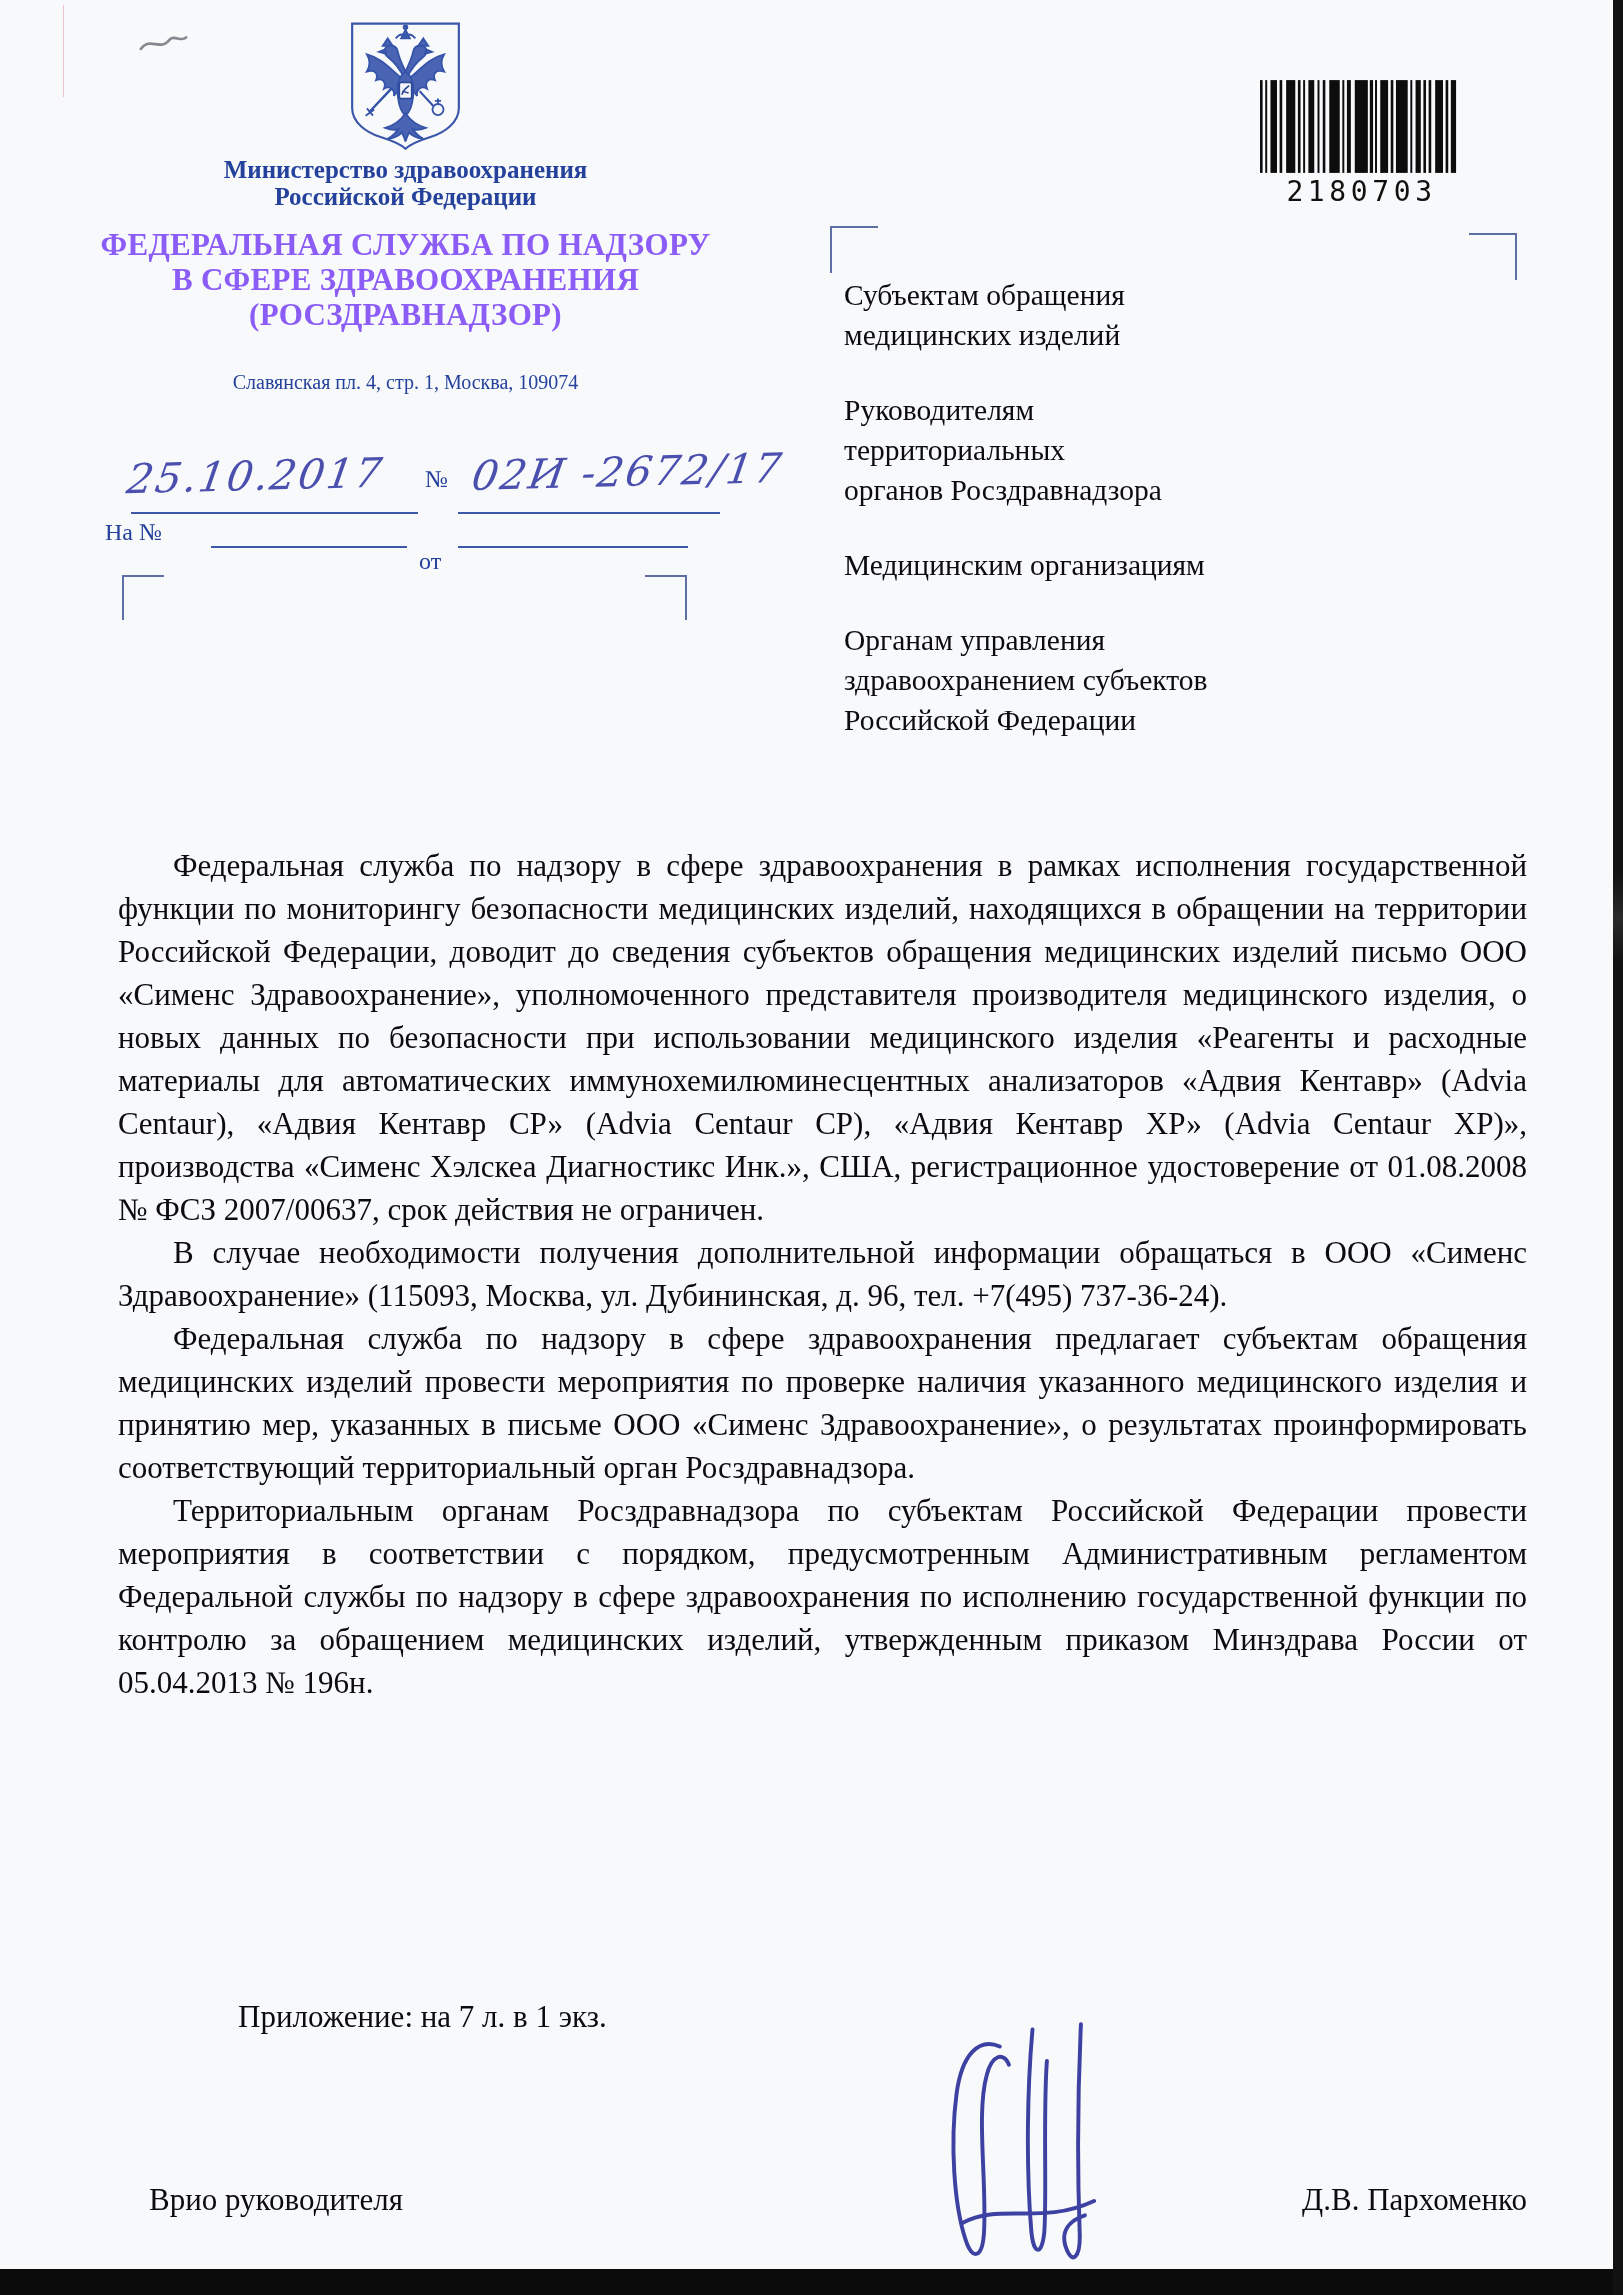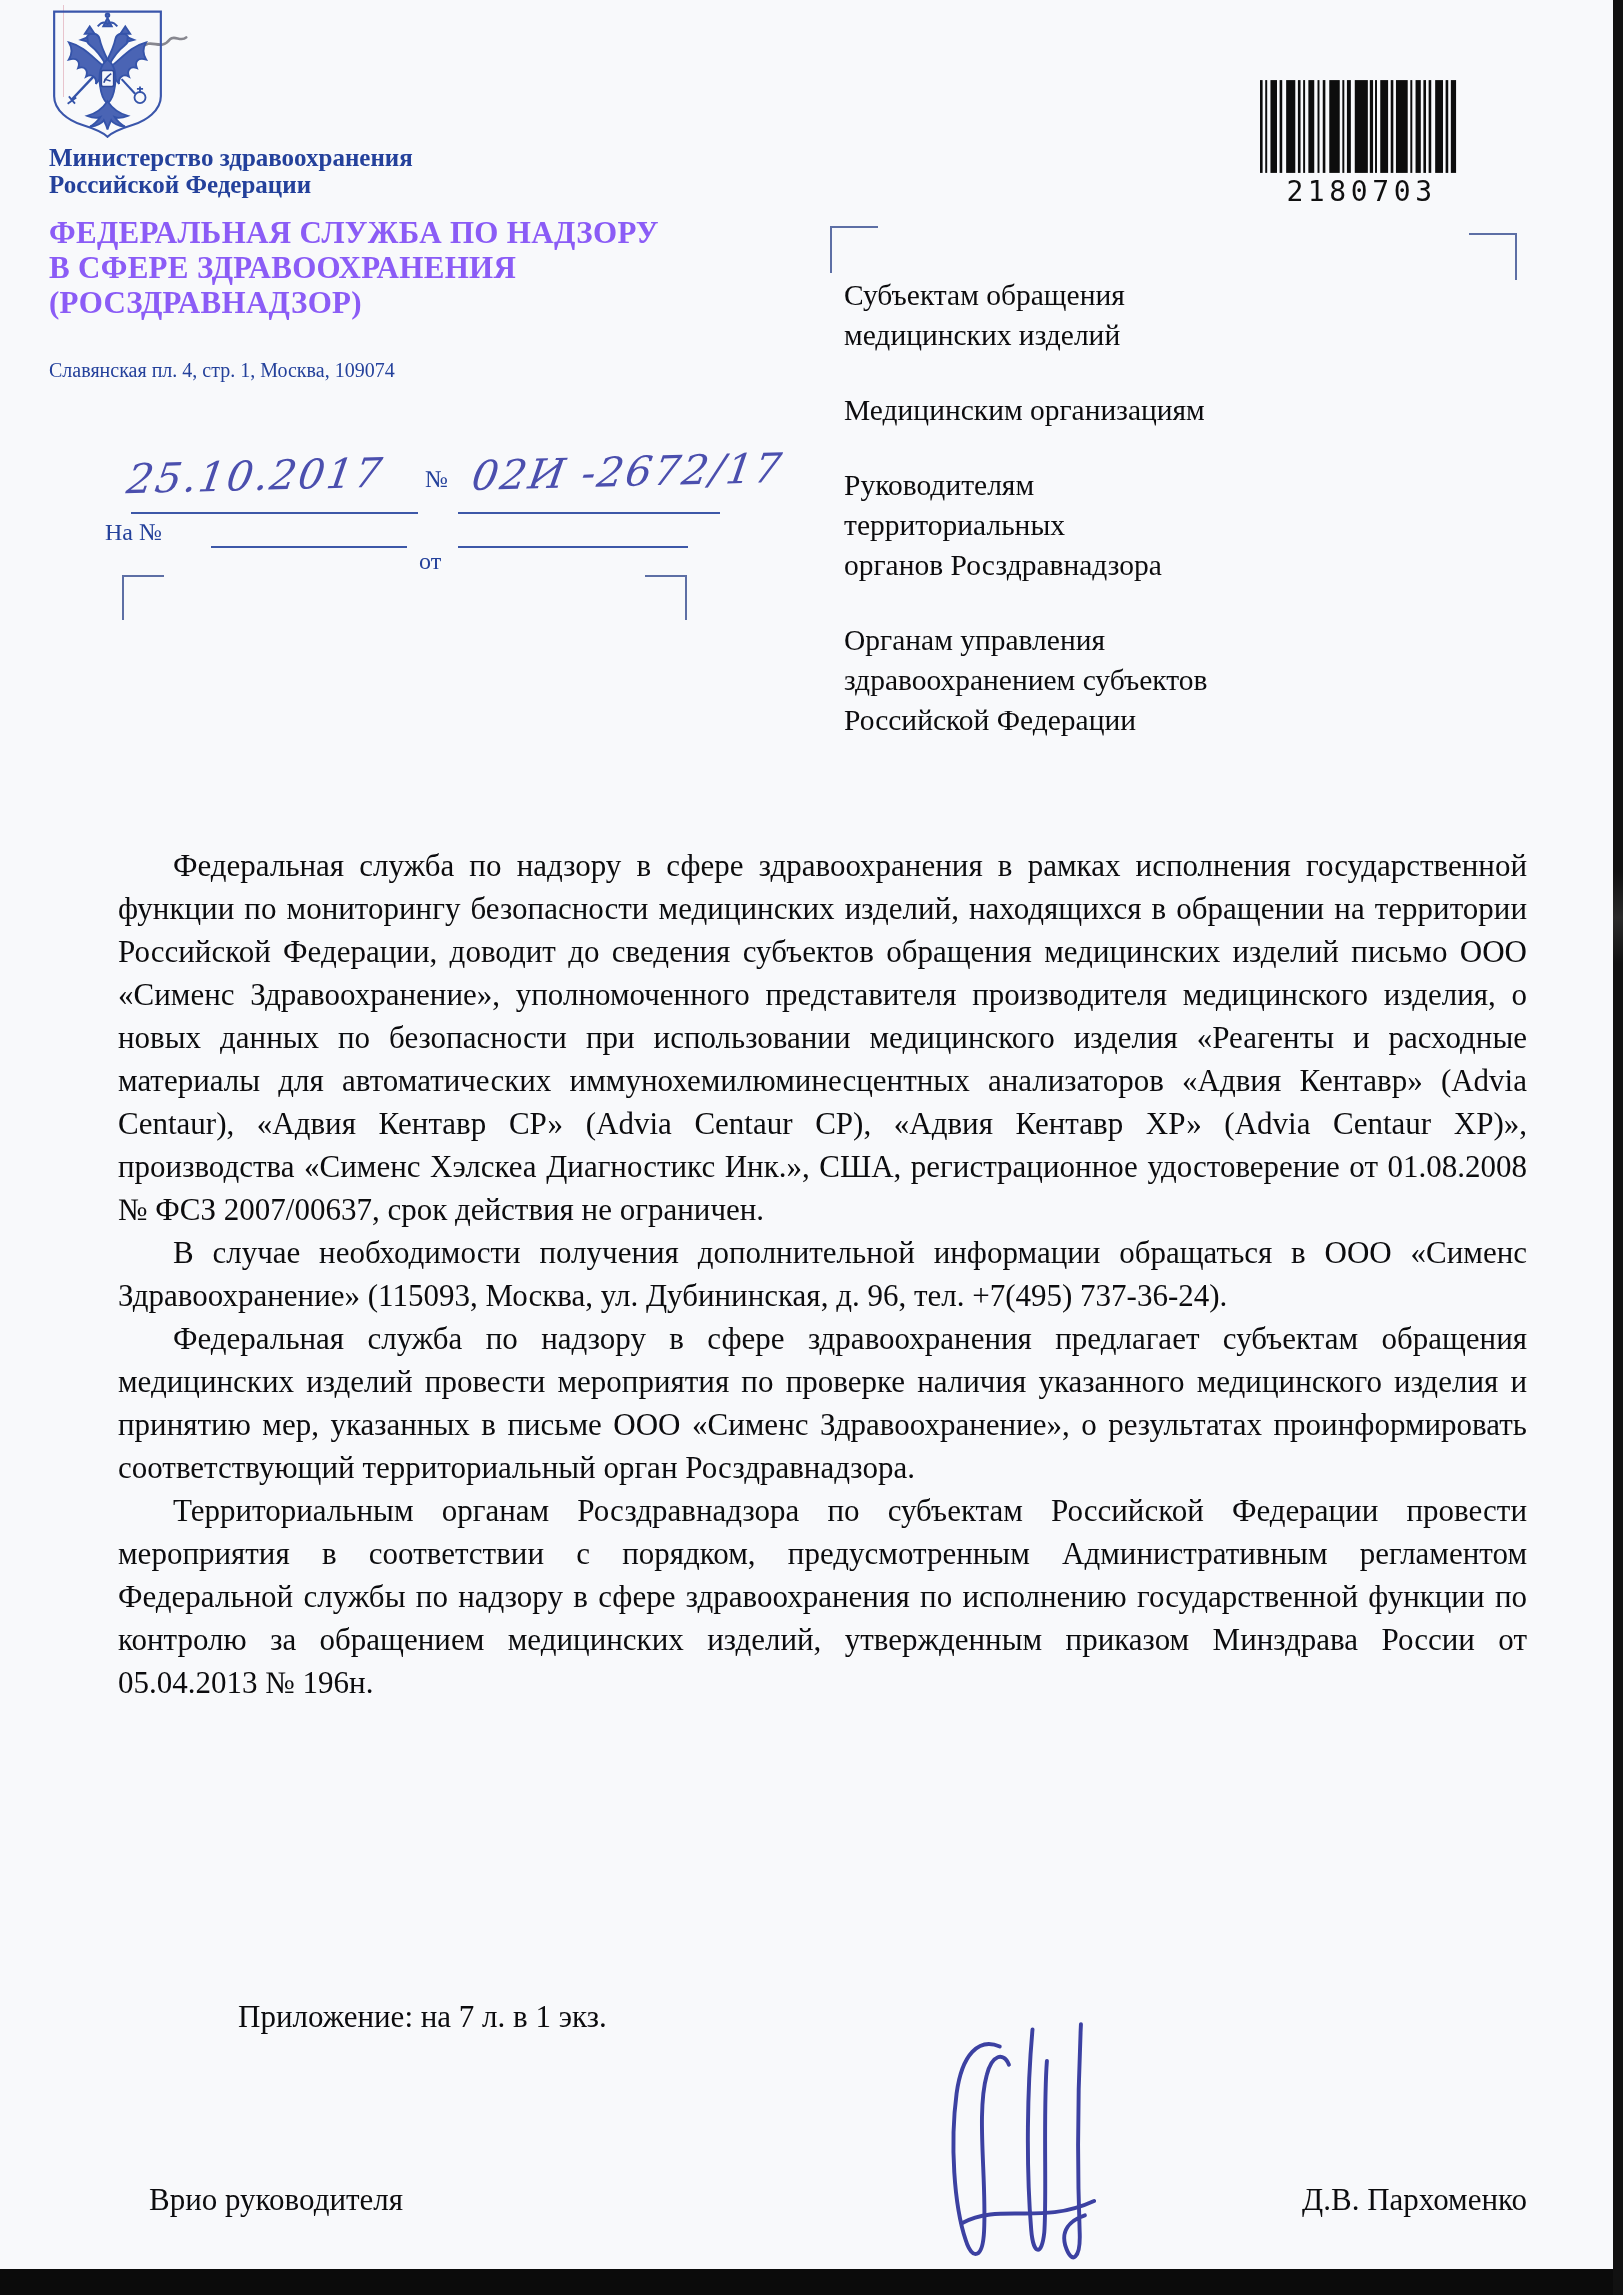--- a/index.html
+++ b/index.html
@@ -6,21 +6,21 @@
   .page{
     position:relative;
     width:1624px;height:2295px;
     background:#f8f9fb;
     overflow:hidden;
     font-family:"Liberation Serif","DejaVu Serif",serif;
     color:#0c0c0e;
   }
   .abs{position:absolute;}
   
-  .letterhead{left:49px;top:8px;width:713px;}
+  .letterhead{left:49px;top:20px;width:713px;text-align:center;}
   .emblem{display:inline-block;width:117px;height:130px;}
   .ministry{
     margin-top:3.9px;font-size:25px;font-weight:bold;line-height:27.5px;
     color:#24419b;white-space:pre-line;
   }
   .service{
     margin-top:16px;font-size:31px;font-weight:bold;line-height:35px;
     color:#8b5cf6;white-space:pre-line;letter-spacing:0.3px;
   }
   .lh-contacts{
@@ -170,24 +170,24 @@
   <div class="abs formline" style="left:458px;top:546px;width:230px;"></div>
 
   <div class="abs bracket" style="left:830px;top:226px;width:48px;height:2px;"></div>
   <div class="abs bracket" style="left:830px;top:226px;width:2px;height:47px;"></div>
   <div class="abs bracket" style="left:1469px;top:233px;width:48px;height:2px;"></div>
   <div class="abs bracket" style="left:1515px;top:233px;width:2px;height:47px;"></div>
 
   <div class="abs recipients">
     <div class="recipient-item">Субъектам обращения
 медицинских изделий</div>
-    <div class="recipient-item">Медицинским организациям</div>
     <div class="recipient-item">Руководителям
 территориальных
 органов Росздравнадзора</div>
+    <div class="recipient-item">Медицинским организациям</div>
     <div class="recipient-item">Органам управления
 здравоохранением субъектов
 Российской Федерации</div>
   </div>
 
   <div class="abs bracket" style="left:122px;top:575px;width:42px;height:2px;"></div>
   <div class="abs bracket" style="left:122px;top:575px;width:2px;height:45px;"></div>
   <div class="abs bracket" style="left:645px;top:575px;width:42px;height:2px;"></div>
   <div class="abs bracket" style="left:685px;top:575px;width:2px;height:45px;"></div>
 

